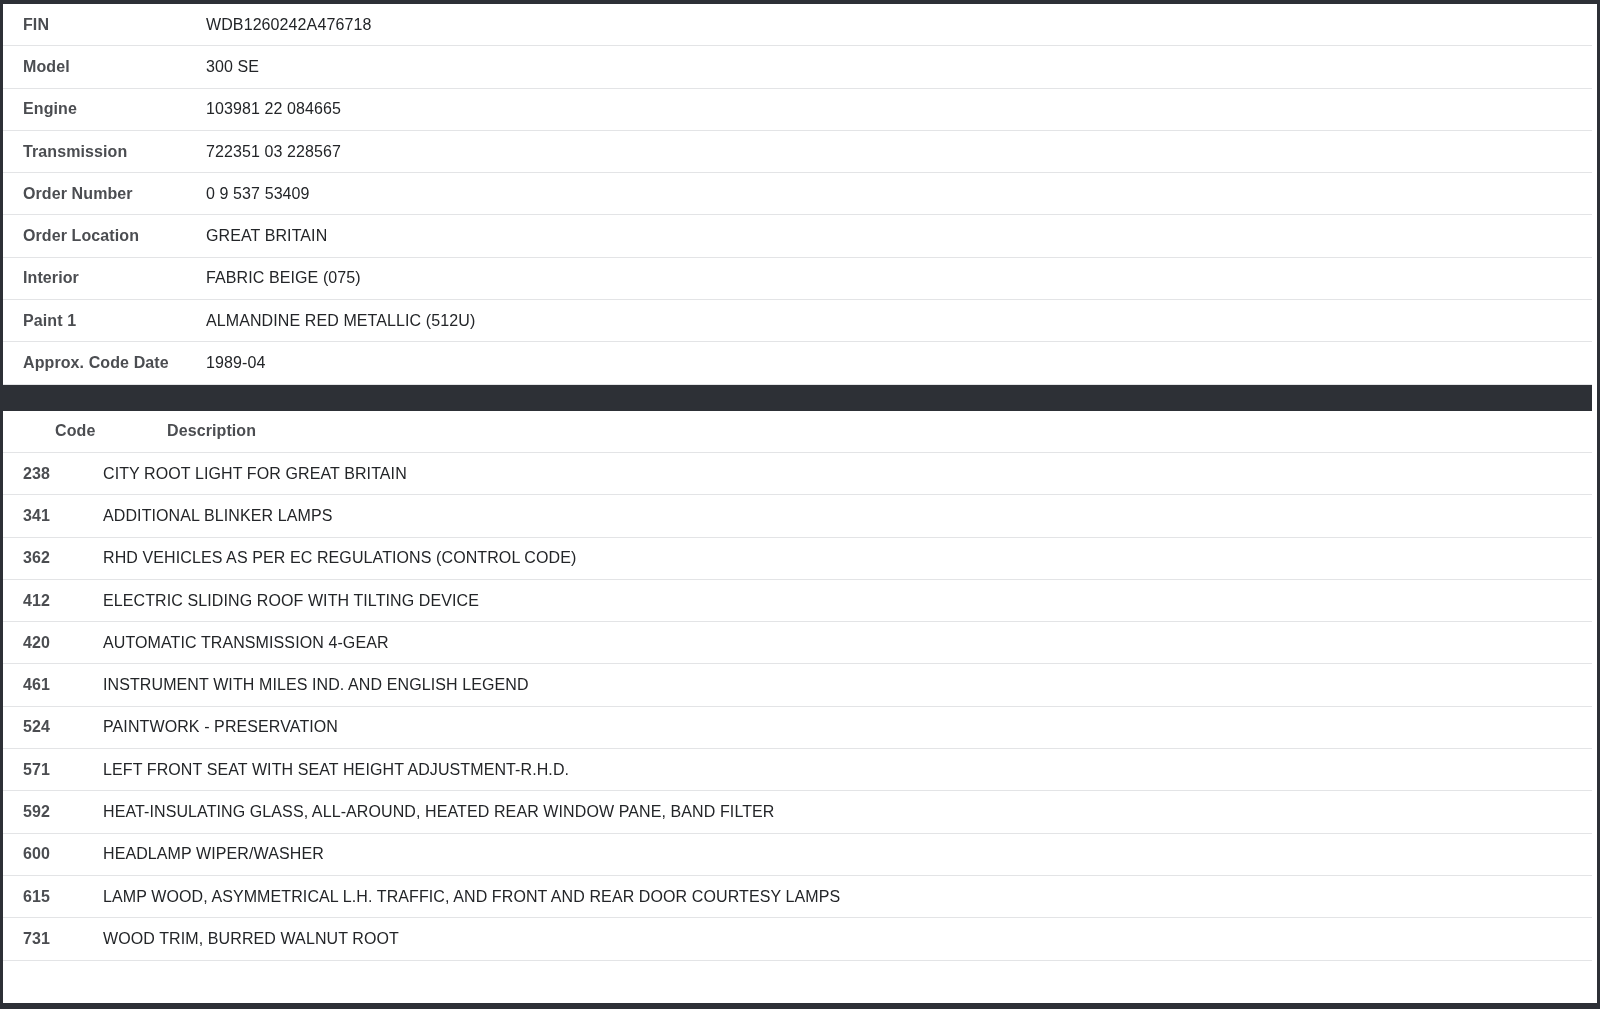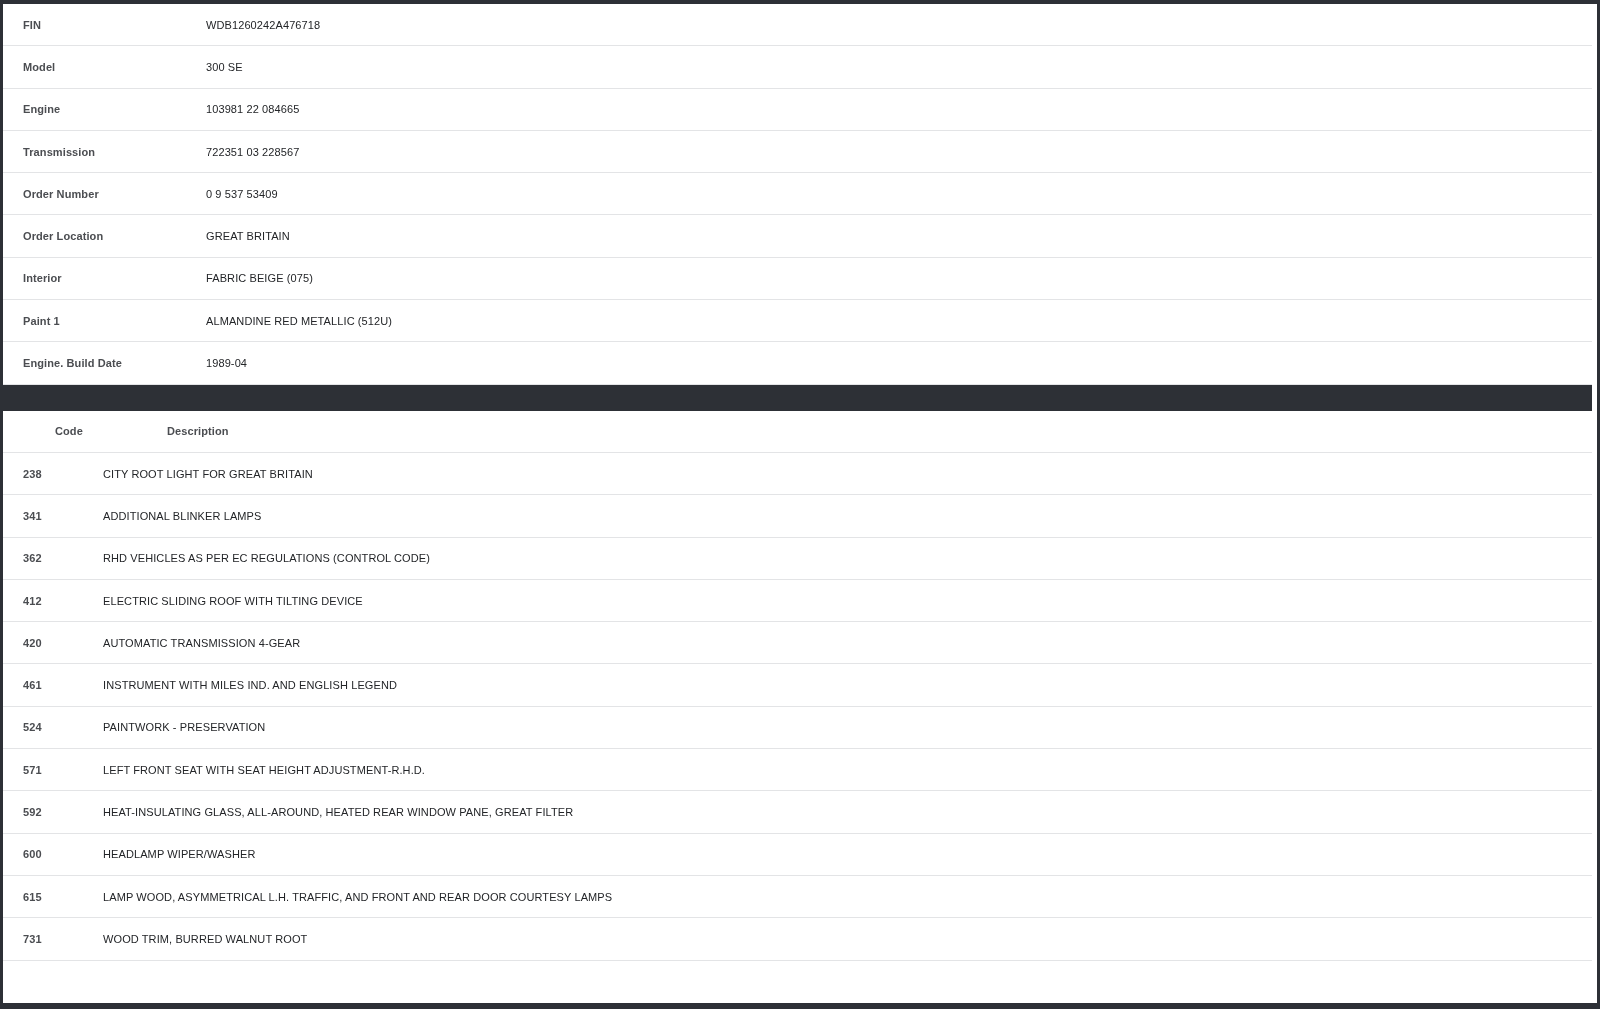--- a/index.html
+++ b/index.html
@@ -20,21 +20,21 @@
     overflow: hidden;
   }
   .panel { background: var(--panel-bg, #ffffff); width: 100%; }
   .row {
     display: flex;
     align-items: center;
     height: 42.3px;
     margin-right: 5px;
     border-bottom: 1px solid var(--separator-color, #e3e4e6);
     padding-left: 20px;
-    font-size: 11px;
+    font-size: 16px;
     letter-spacing: 0.1px;
   }
   .spec-label {
     flex: 0 0 183px;
     font-weight: 700;
     color: var(--label-color, #4b4d51);
   }
   .spec-value {
     font-weight: 400;
     color: var(--value-color, #232528);
@@ -101,21 +101,21 @@
     <span class="spec-label">Interior</span>
     <span class="spec-value">FABRIC BEIGE (075)</span>
   </div>
 
   <div class="row">
     <span class="spec-label">Paint 1</span>
     <span class="spec-value">ALMANDINE RED METALLIC (512U)</span>
   </div>
 
   <div class="row">
-    <span class="spec-label">Engine. Build Date</span>
+    <span class="spec-label">Approx. Code Date</span>
     <span class="spec-value">1989-04</span>
   </div>
 </div>
   </section>
 
   <div class="band"></div>
 
   <section class="panel">
     <div class="row options-header">
       <span class="code-cell">Code</span>
@@ -158,21 +158,21 @@
   </div>
 
 
   <div class="row">
     <span class="code-cell">571</span>
     <span class="desc-cell">LEFT FRONT SEAT WITH SEAT HEIGHT ADJUSTMENT-R.H.D.</span>
   </div>
 
   <div class="row">
     <span class="code-cell">592</span>
-    <span class="desc-cell">HEAT-INSULATING GLASS, ALL-AROUND, HEATED REAR WINDOW PANE, GREAT FILTER</span>
+    <span class="desc-cell">HEAT-INSULATING GLASS, ALL-AROUND, HEATED REAR WINDOW PANE, BAND FILTER</span>
   </div>
 
   <div class="row">
     <span class="code-cell">600</span>
     <span class="desc-cell">HEADLAMP WIPER/WASHER</span>
   </div>
 
   <div class="row">
     <span class="code-cell">615</span>
     <span class="desc-cell">LAMP WOOD, ASYMMETRICAL L.H. TRAFFIC, AND FRONT AND REAR DOOR COURTESY LAMPS</span>

